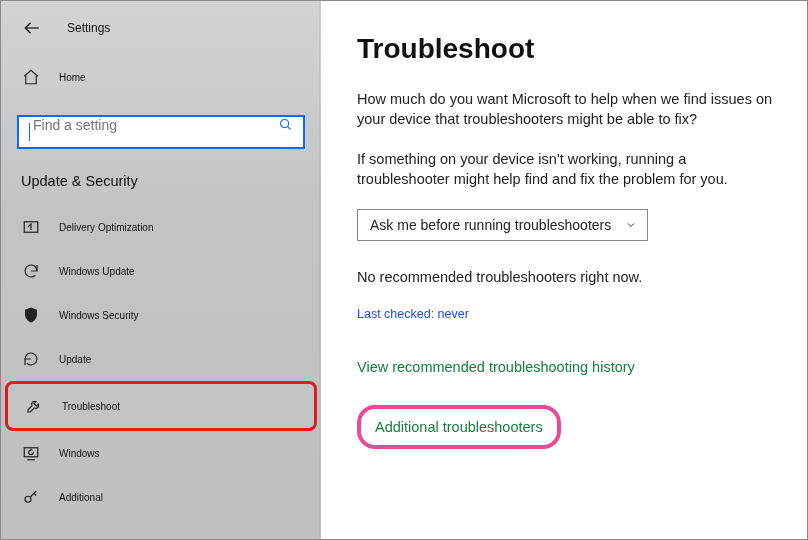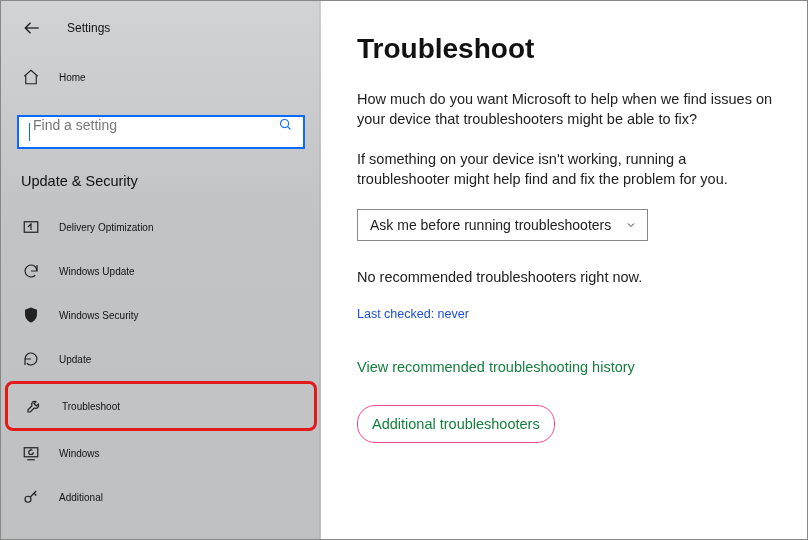--- a/index.html
+++ b/index.html
@@ -146,21 +146,21 @@
     margin-bottom: 38px;
   }
   .link {
     color:#15803d;
     font-size:14.5px;
     cursor:pointer;
     display:inline-block;
     margin-bottom: 28px;
   }
   .link.boxed {
-    border: 1px solid #ec4899;
+    border: 4px solid #ec4899;
     border-radius: 18px;
     padding: 10px 14px;
     margin-top: 2px;
   }
   svg { display:block; }
 </style>
 </head>
 <body>
 
 <div class="app">

